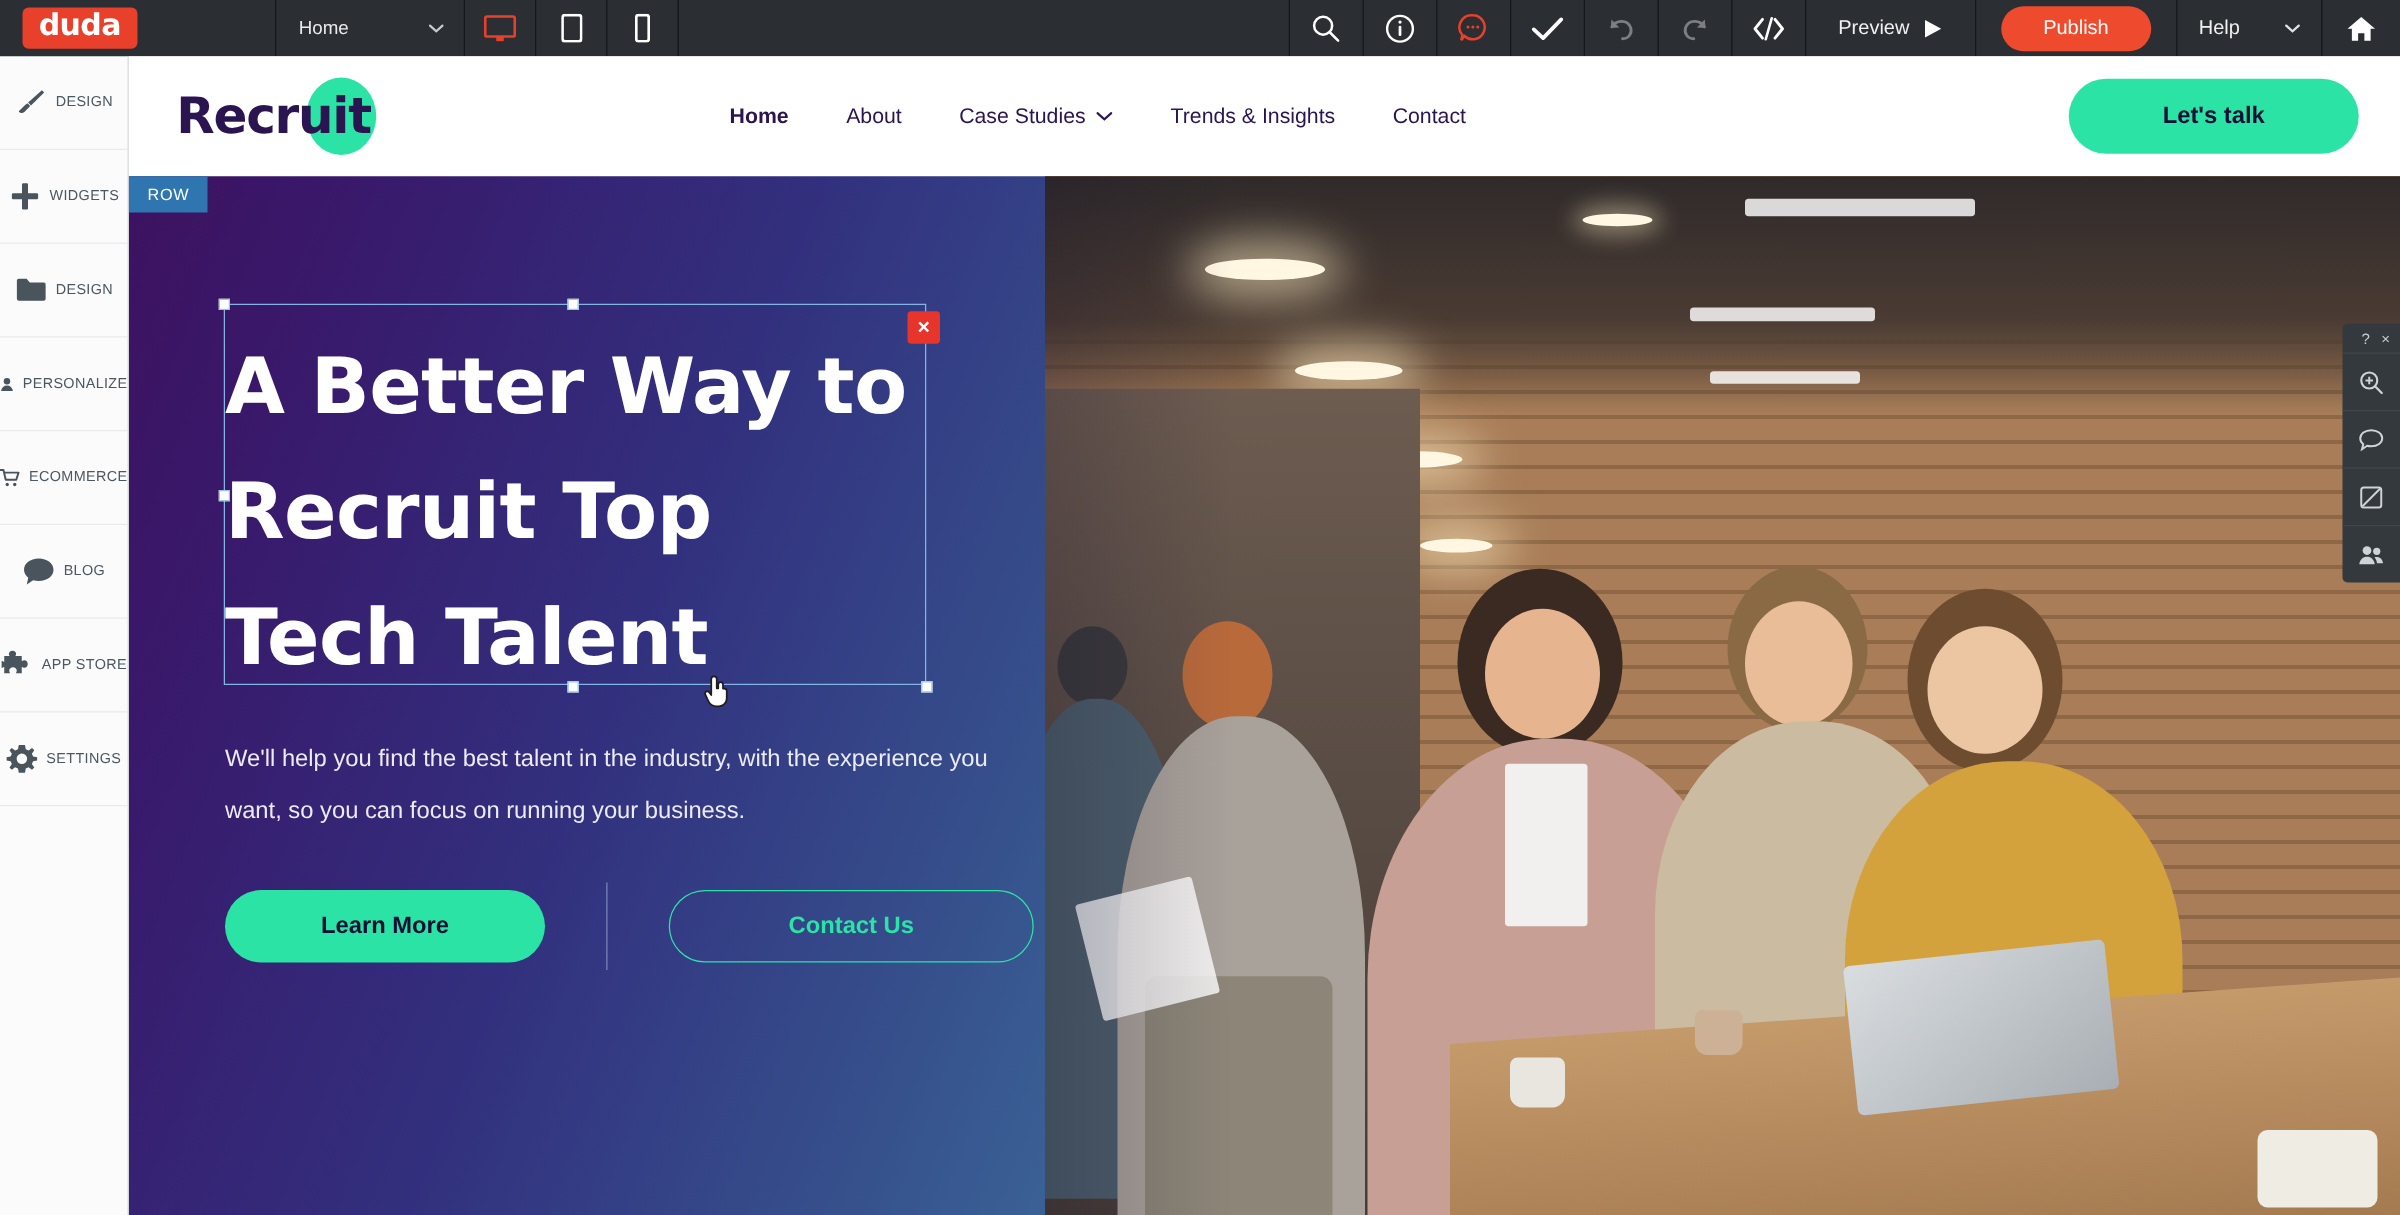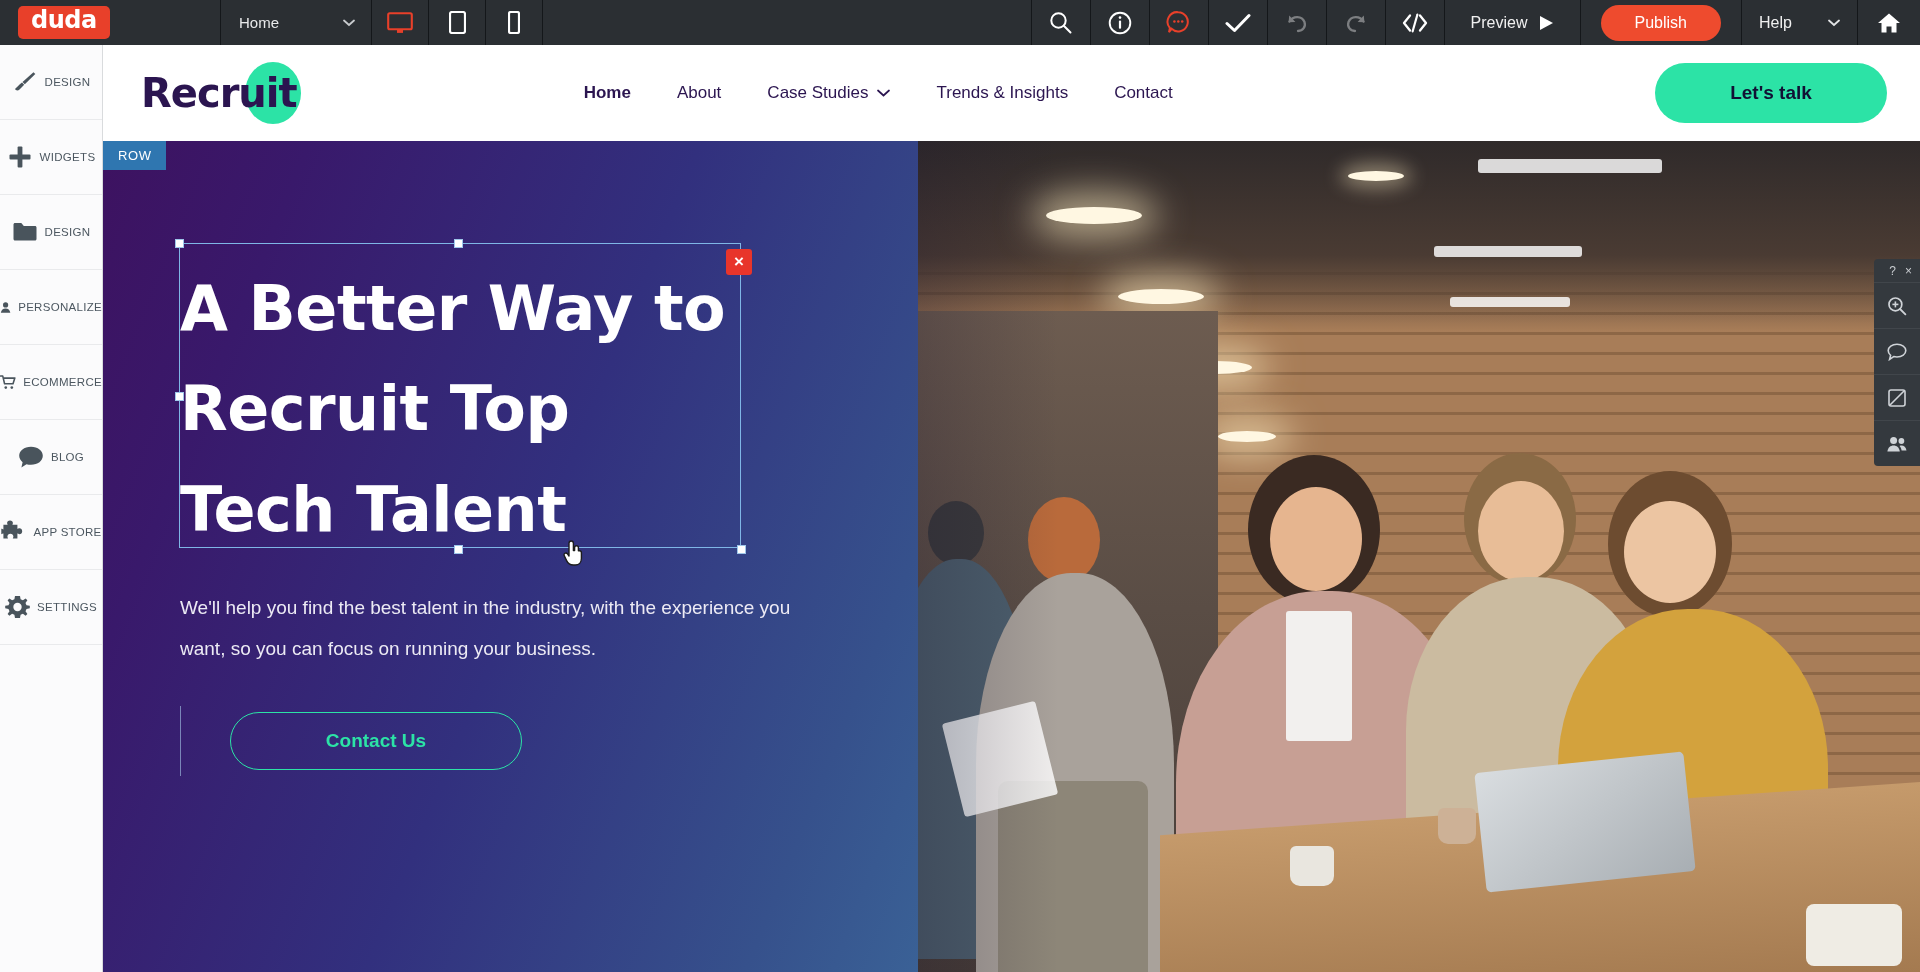--- a/index.html
+++ b/index.html
@@ -95,21 +95,21 @@
   .lets-talk {
     position:absolute; right:33px; top:50%; transform:translateY(-50%);
     background:#2ce3a6; color:#111034; border:none; border-radius:34px;
     font-size:19px; font-weight:bold; width:232px; height:60px; cursor:pointer;
     font-family:"Liberation Sans", sans-serif;
   }
 
   
   .hero { position:relative; height:831px; display:flex; }
   .hero-left {
-    width:815px; background:linear-gradient(112deg,#3d1260 0%,#39196b 18%,#32307e 52%,#36518c 85%,#3a6196 100%);
+    width:733px; background:linear-gradient(112deg,#3d1260 0%,#39196b 18%,#32307e 52%,#36518c 85%,#3a6196 100%);
     position:relative;
   }
   .row-badge {
     position:absolute; top:0; left:0; background:#2f76b0; color:#fff;
     font-size:13px; letter-spacing:.6px; padding:7px 14px 7px 15px; z-index:6;
   }
   .hero-inner { padding:118px 0 0 77px; position:relative; }
   .title-box { position:relative; width:561px; }
   .sel-frame {
     position:absolute; left:-1px; top:-16px; width:562px; height:305px;
@@ -453,20 +453,21 @@
             <div class="handle h-bm"></div>
             <div class="handle h-br"></div>
           </div>
           <div class="close-x">×</div>
           <h1 class="hero-title">A Better Way to Recruit Top Tech Talent</h1>
         </div>
 
         <p class="hero-sub">We'll help you find the best talent in the industry, with the experience you want, so you can focus on running your business.</p>
 
         <div class="hero-cta">
+          <button class="btn-learn">Learn More</button>
           <div class="cta-divider"></div>
           <button class="btn-contact">Contact Us</button>
         </div>
       </div>
     </div>
 
     <div class="hero-right">
       <div class="ph-wall"></div>
       <div class="ph-ceil"></div>
 

